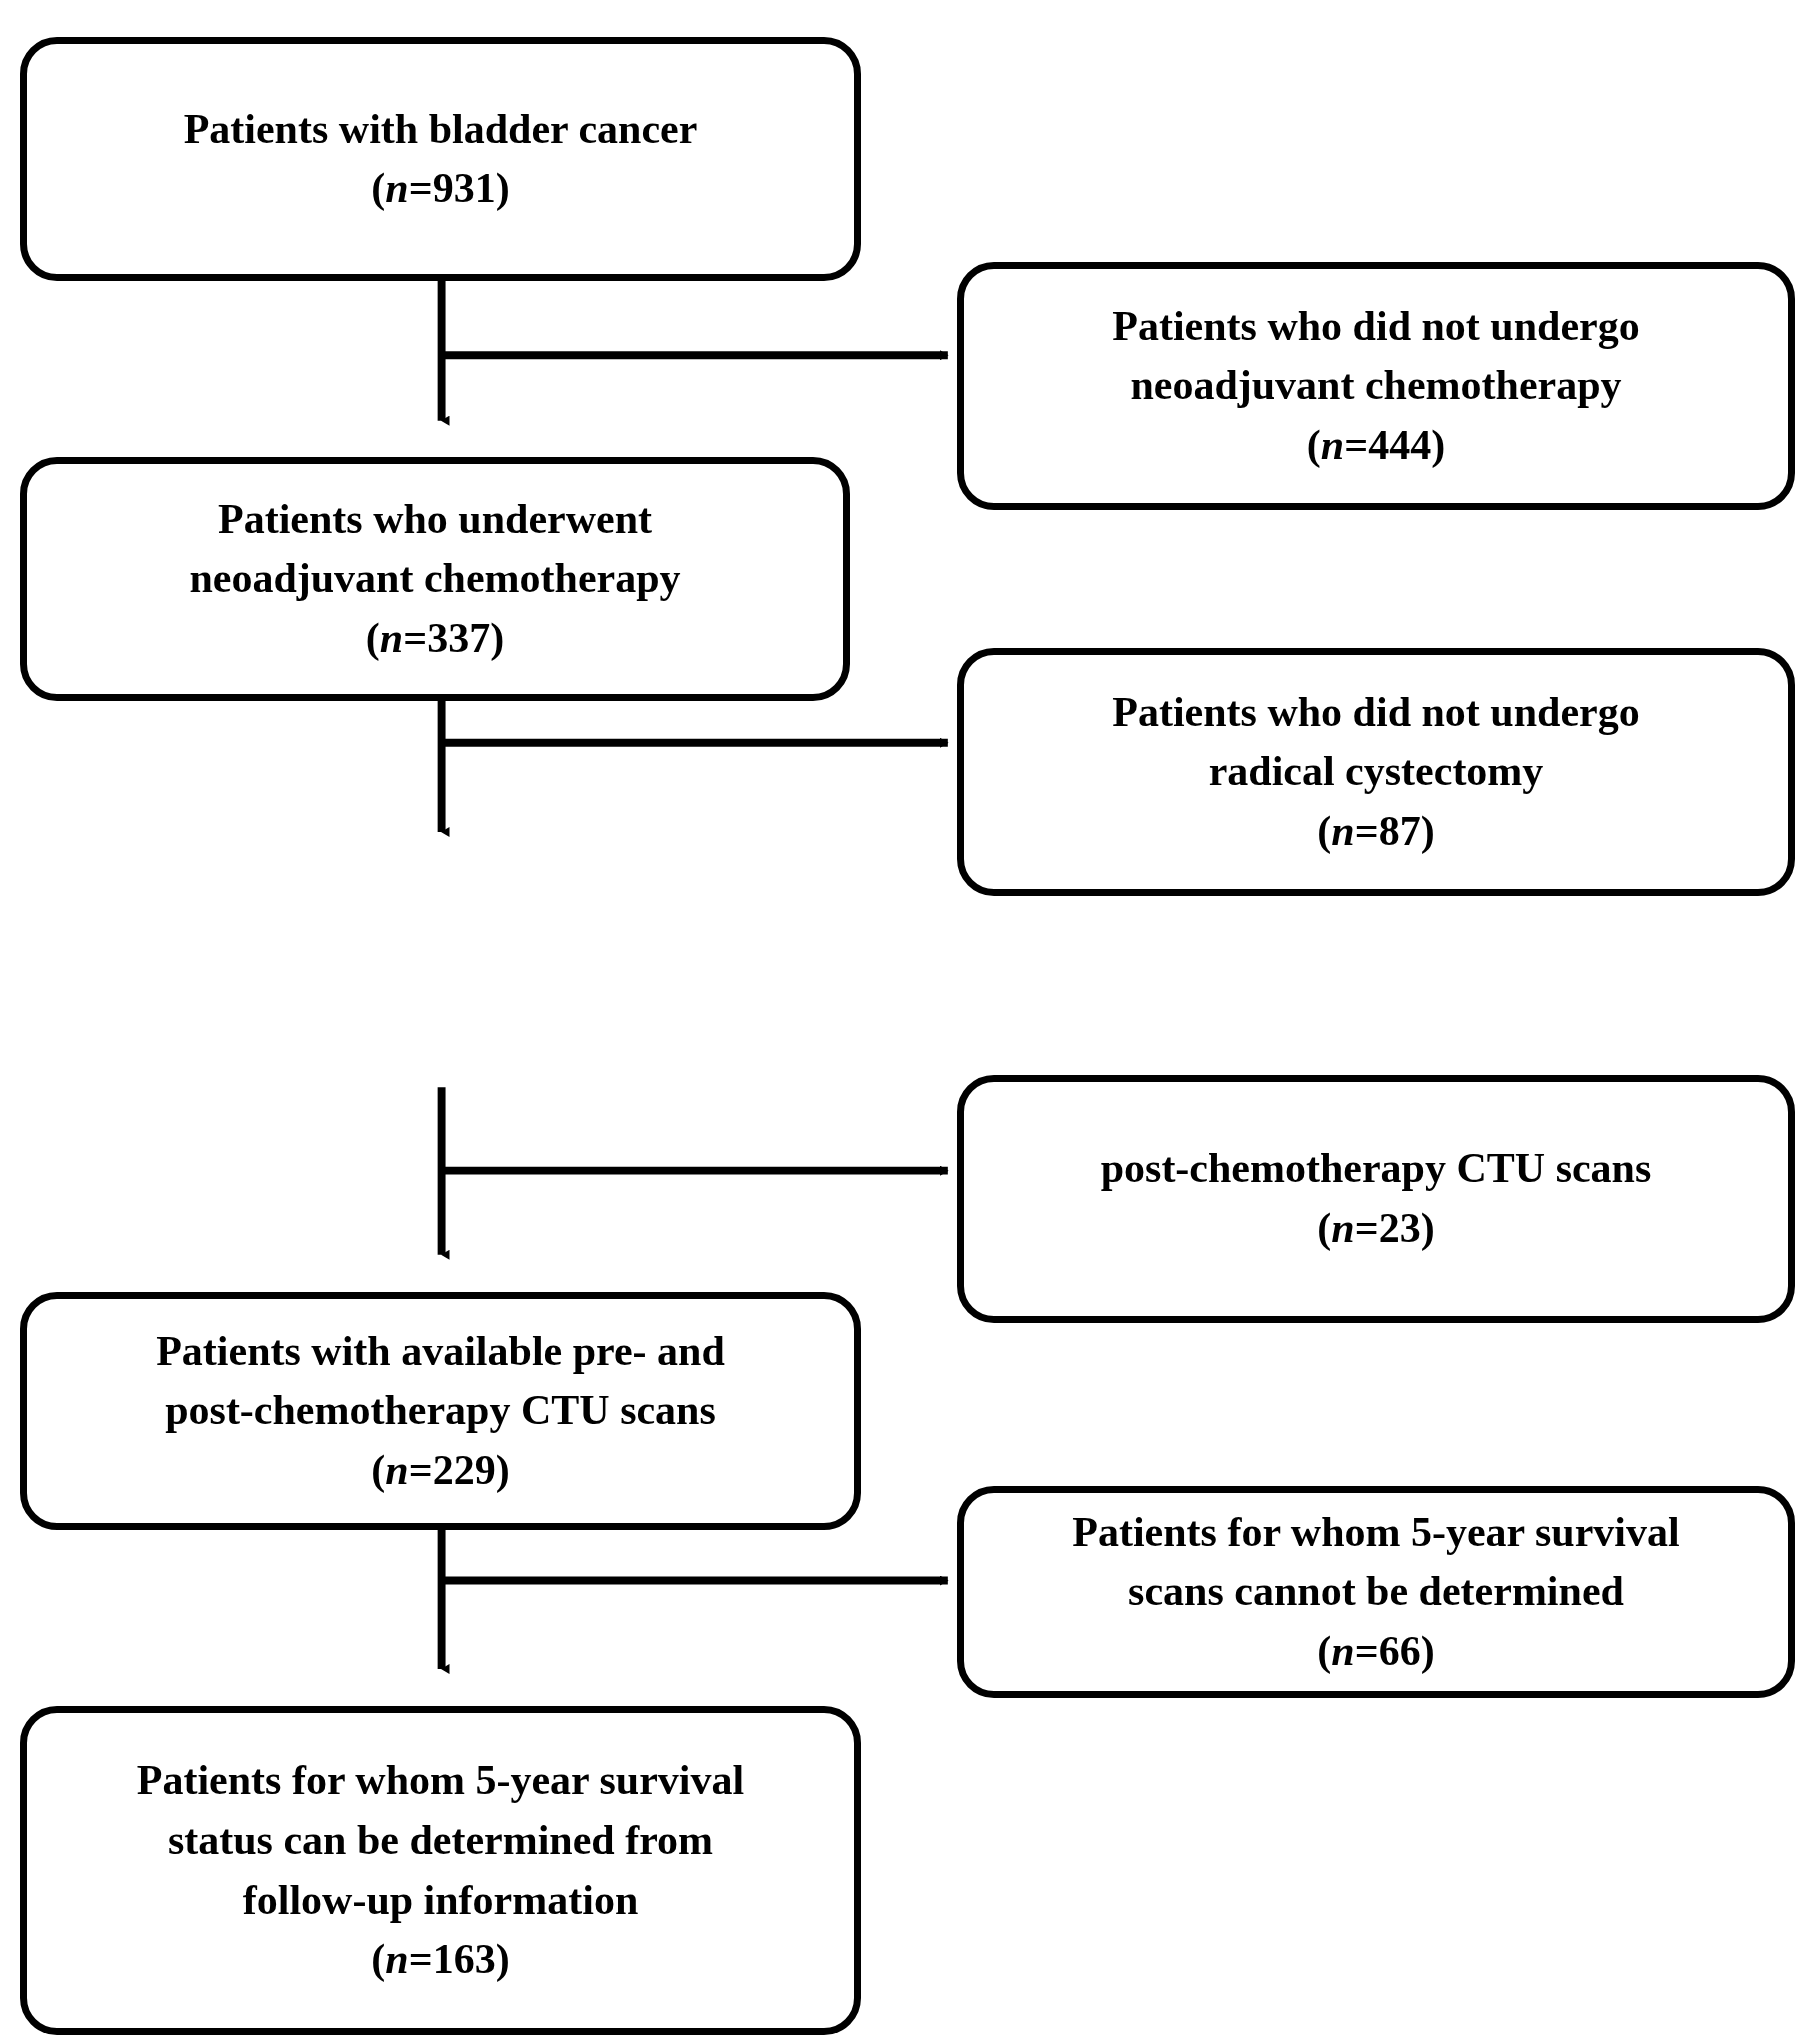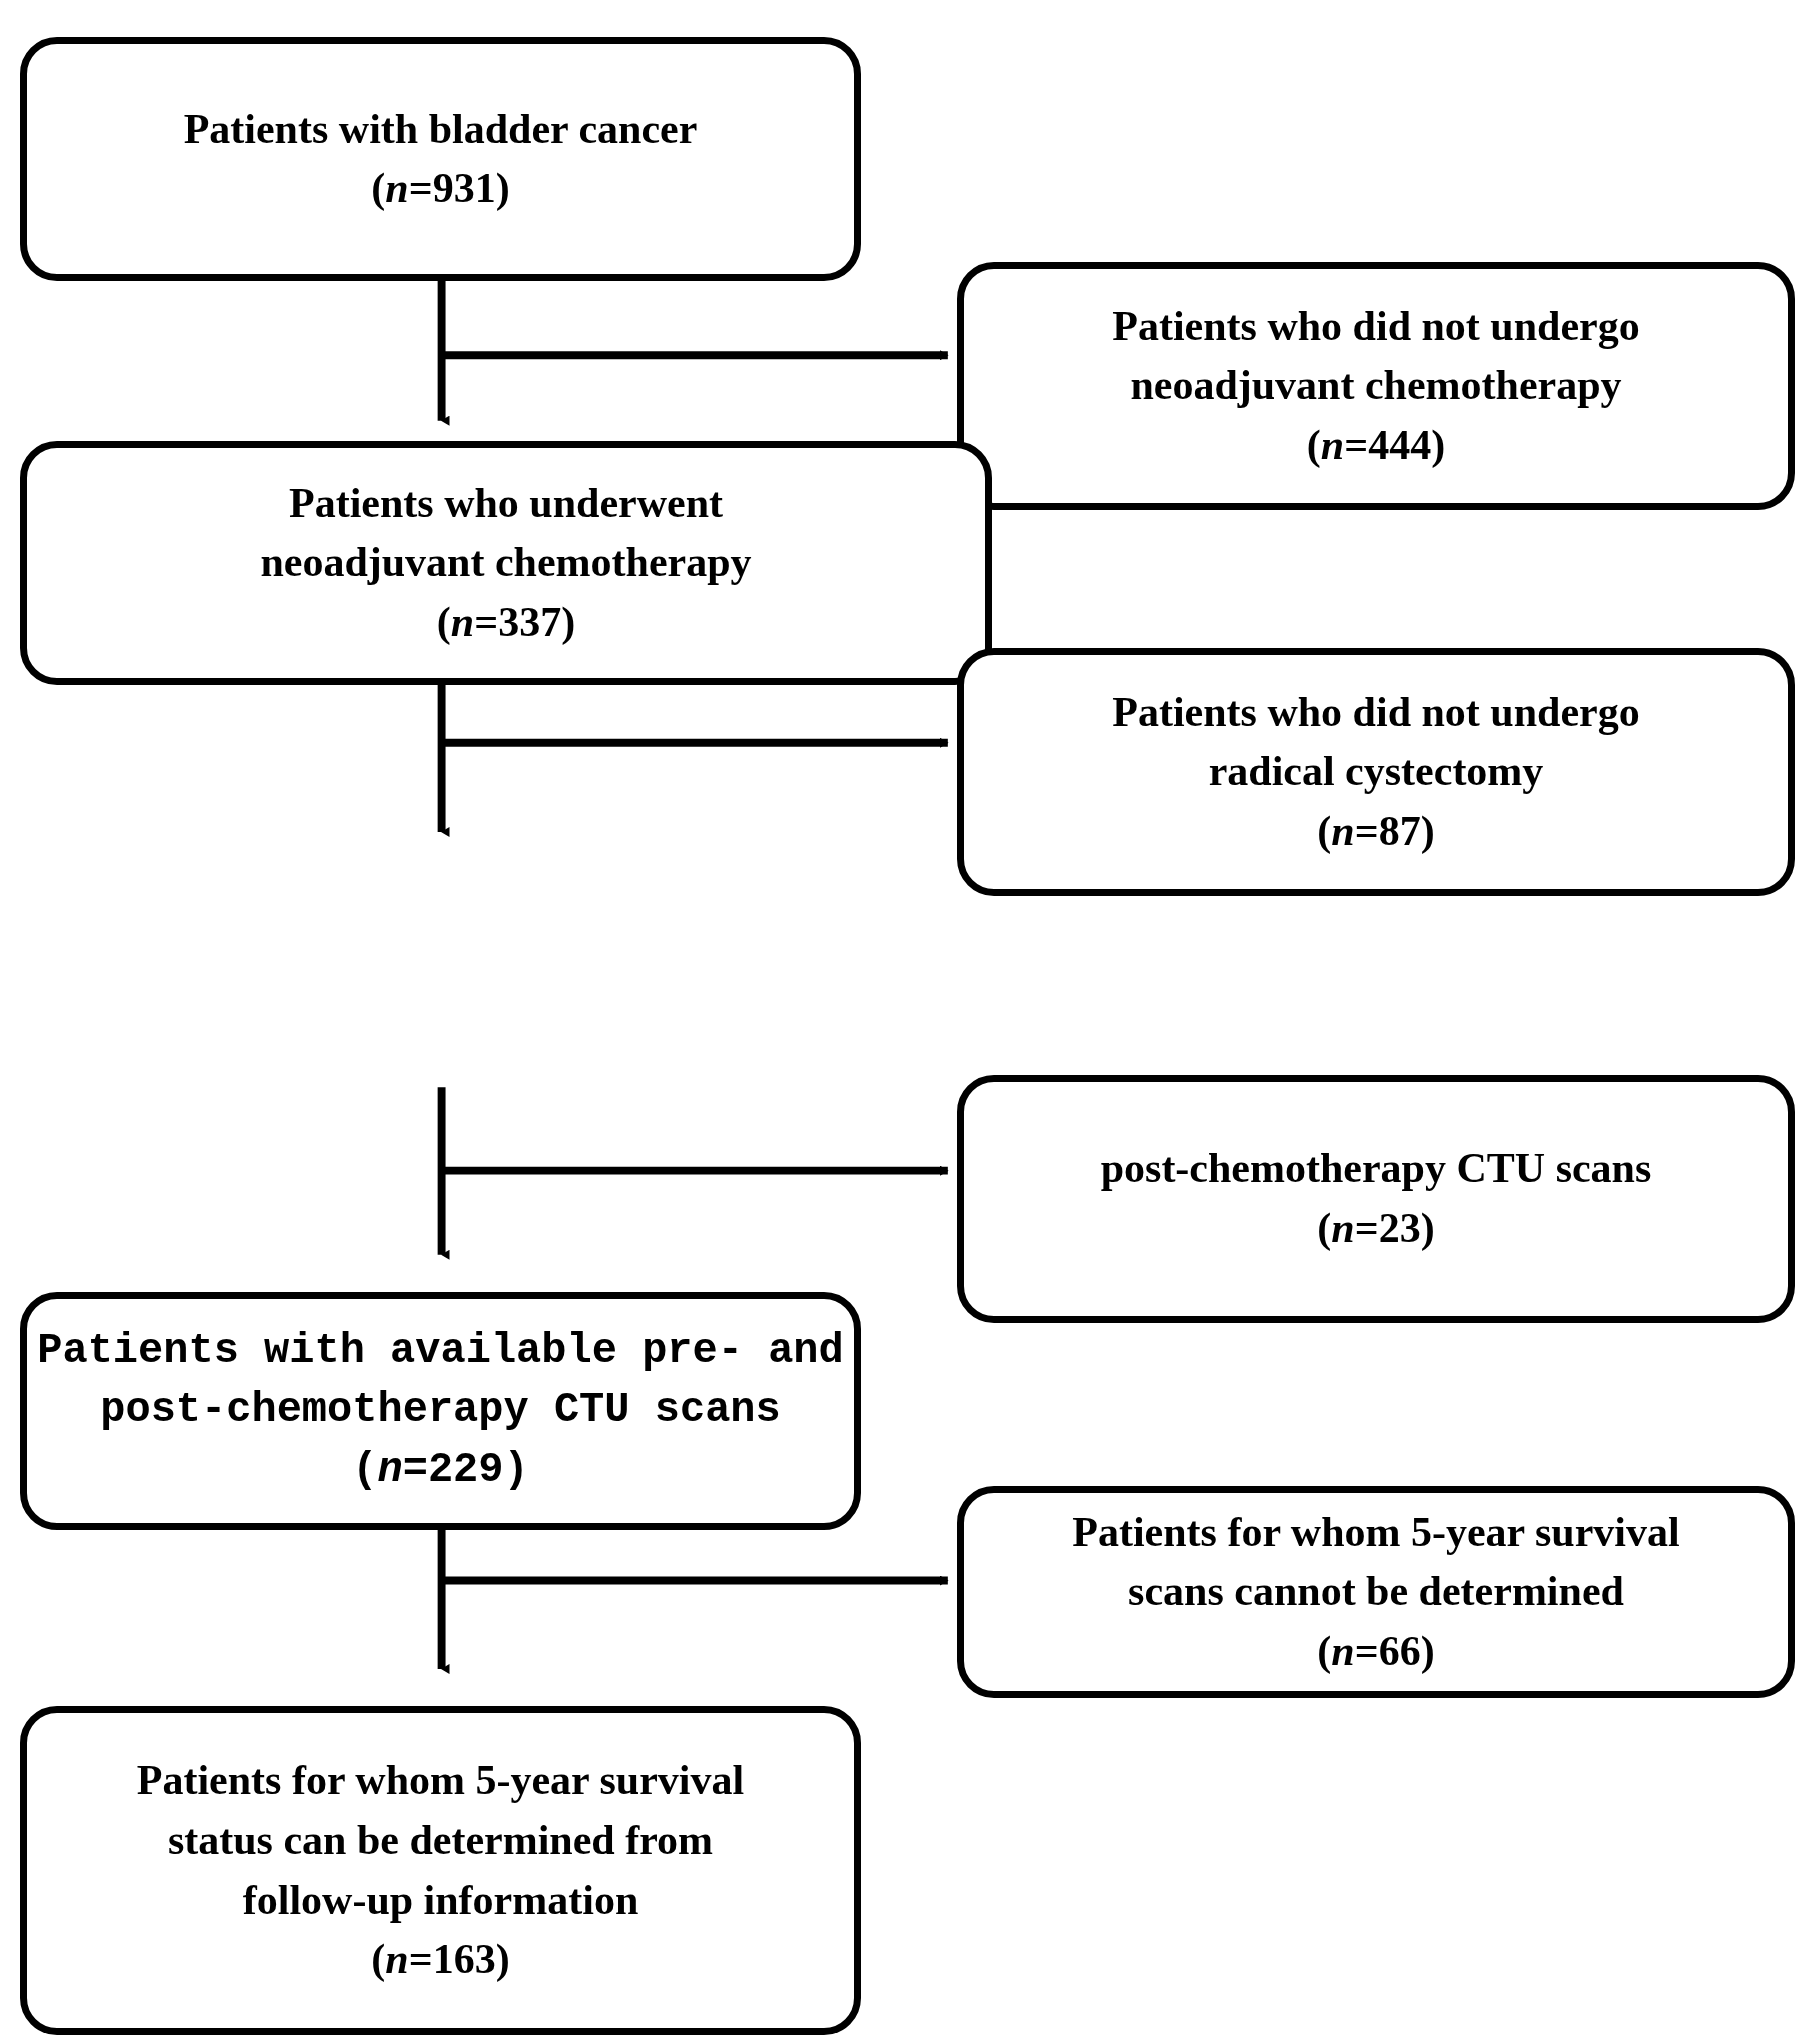--- a/index.html
+++ b/index.html
@@ -101,39 +101,39 @@
     <span class="line">Patients with bladder cancer</span>
     <span class="count"><span>(</span><span class="ital">n</span><span>=931)</span></span>
   </div>
 
   <div class="node" style="left:957px; top:234px; width:838px; height:248px;">
     <span class="line">Patients who did not undergo</span>
     <span class="line">neoadjuvant chemotherapy</span>
     <span class="count"><span>(</span><span class="ital">n</span><span>=444)</span></span>
   </div>
 
-  <div class="node" style="left:20px; top:413px; width:972px; height:244px;">
+  <div class="node" style="left:20px; top:429px; width:830px; height:244px;">
     <span class="line">Patients who underwent</span>
     <span class="line">neoadjuvant chemotherapy</span>
     <span class="count"><span>(</span><span class="ital">n</span><span>=337)</span></span>
   </div>
 
   <div class="node" style="left:957px; top:620px; width:838px; height:248px;">
     <span class="line">Patients who did not undergo</span>
     <span class="line">radical cystectomy</span>
     <span class="count"><span>(</span><span class="ital">n</span><span>=87)</span></span>
   </div>
 
 
   <div class="node" style="left:957px; top:1047px; width:838px; height:248px;">
     <span class="line">post-chemotherapy CTU scans</span>
     <span class="count"><span>(</span><span class="ital">n</span><span>=23)</span></span>
   </div>
 
-  <div class="node" style="left:20px; top:1264px; width:841px; height:238px;font-family:Liberation Mono, monospace;">
+  <div class="node" style="left:20px; top:1264px; width:841px; height:238px;">
     <span class="line">Patients with available pre- and</span>
     <span class="line">post-chemotherapy CTU scans</span>
     <span class="count"><span>(</span><span class="ital">n</span><span>=229)</span></span>
   </div>
 
   <div class="node" style="left:957px; top:1458px; width:838px; height:212px;">
     <span class="line">Patients for whom 5-year survival</span>
     <span class="line">scans cannot be determined</span>
     <span class="count"><span>(</span><span class="ital">n</span><span>=66)</span></span>
   </div>

